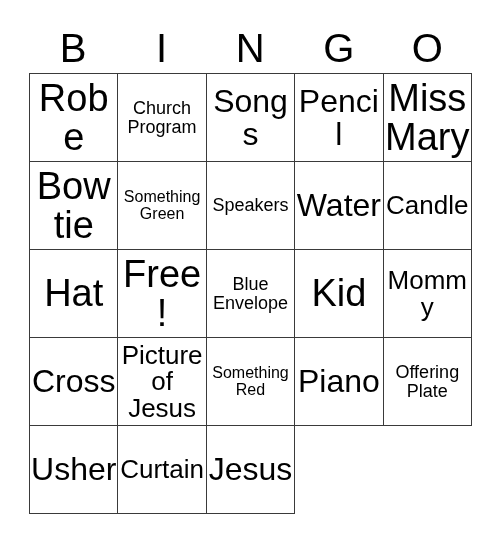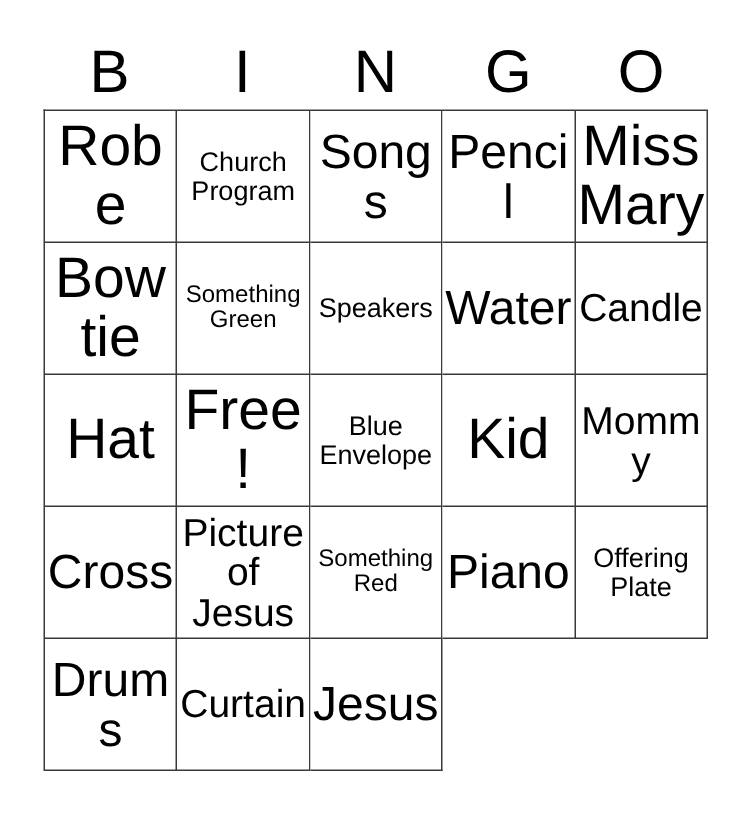--- a/index.html
+++ b/index.html
@@ -160,21 +160,21 @@
         <span class="cell-text" data-size="xs">Something<br>Red</span>
       </div>
     <div class="cell">
         <span class="cell-text" data-size="xl">Piano</span>
       </div>
 
     <div class="cell">
         <span class="cell-text" data-size="sm">Offering<br>Plate</span>
       </div>
     <div class="cell">
-        <span class="cell-text" data-size="lg">Drums</span>
+        <span class="cell-text" data-size="lg">Usher</span>
       </div>
     <div class="cell">
         <span class="cell-text" data-size="md">Curtain</span>
       </div>
     <div class="cell">
         <span class="cell-text" data-size="xl">Jesus</span>
       </div>
 
   </div>
 </div>

